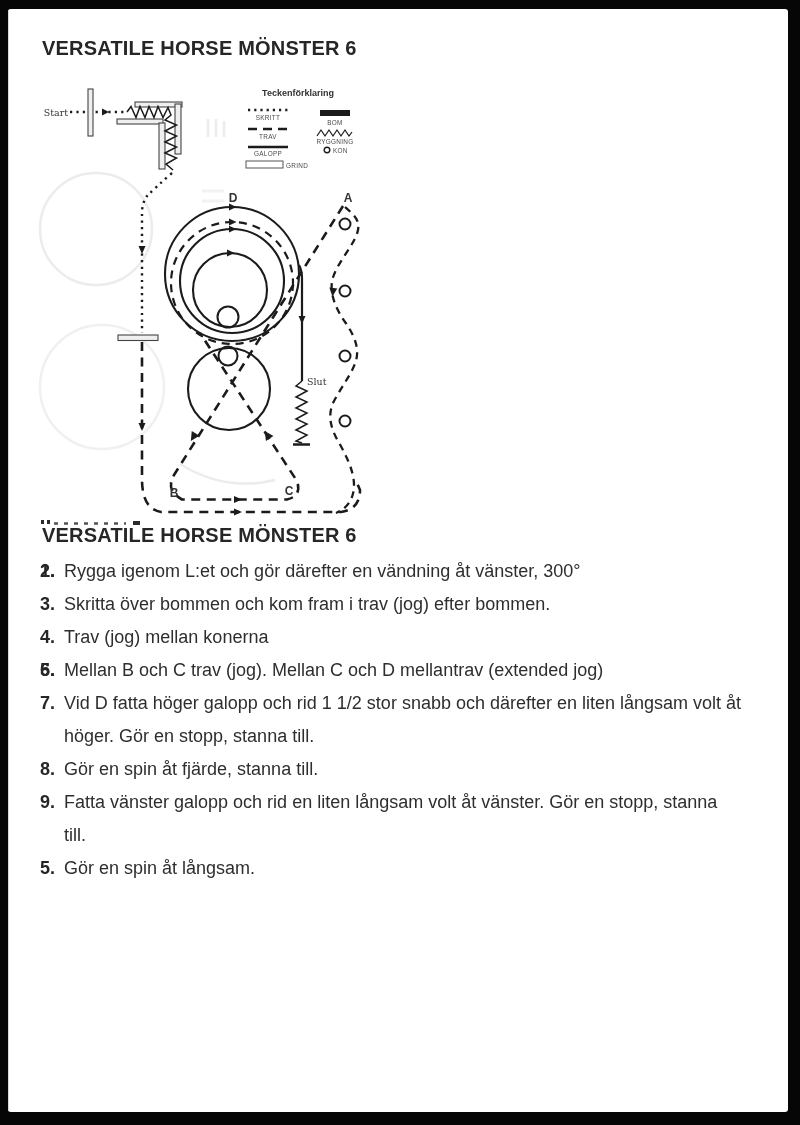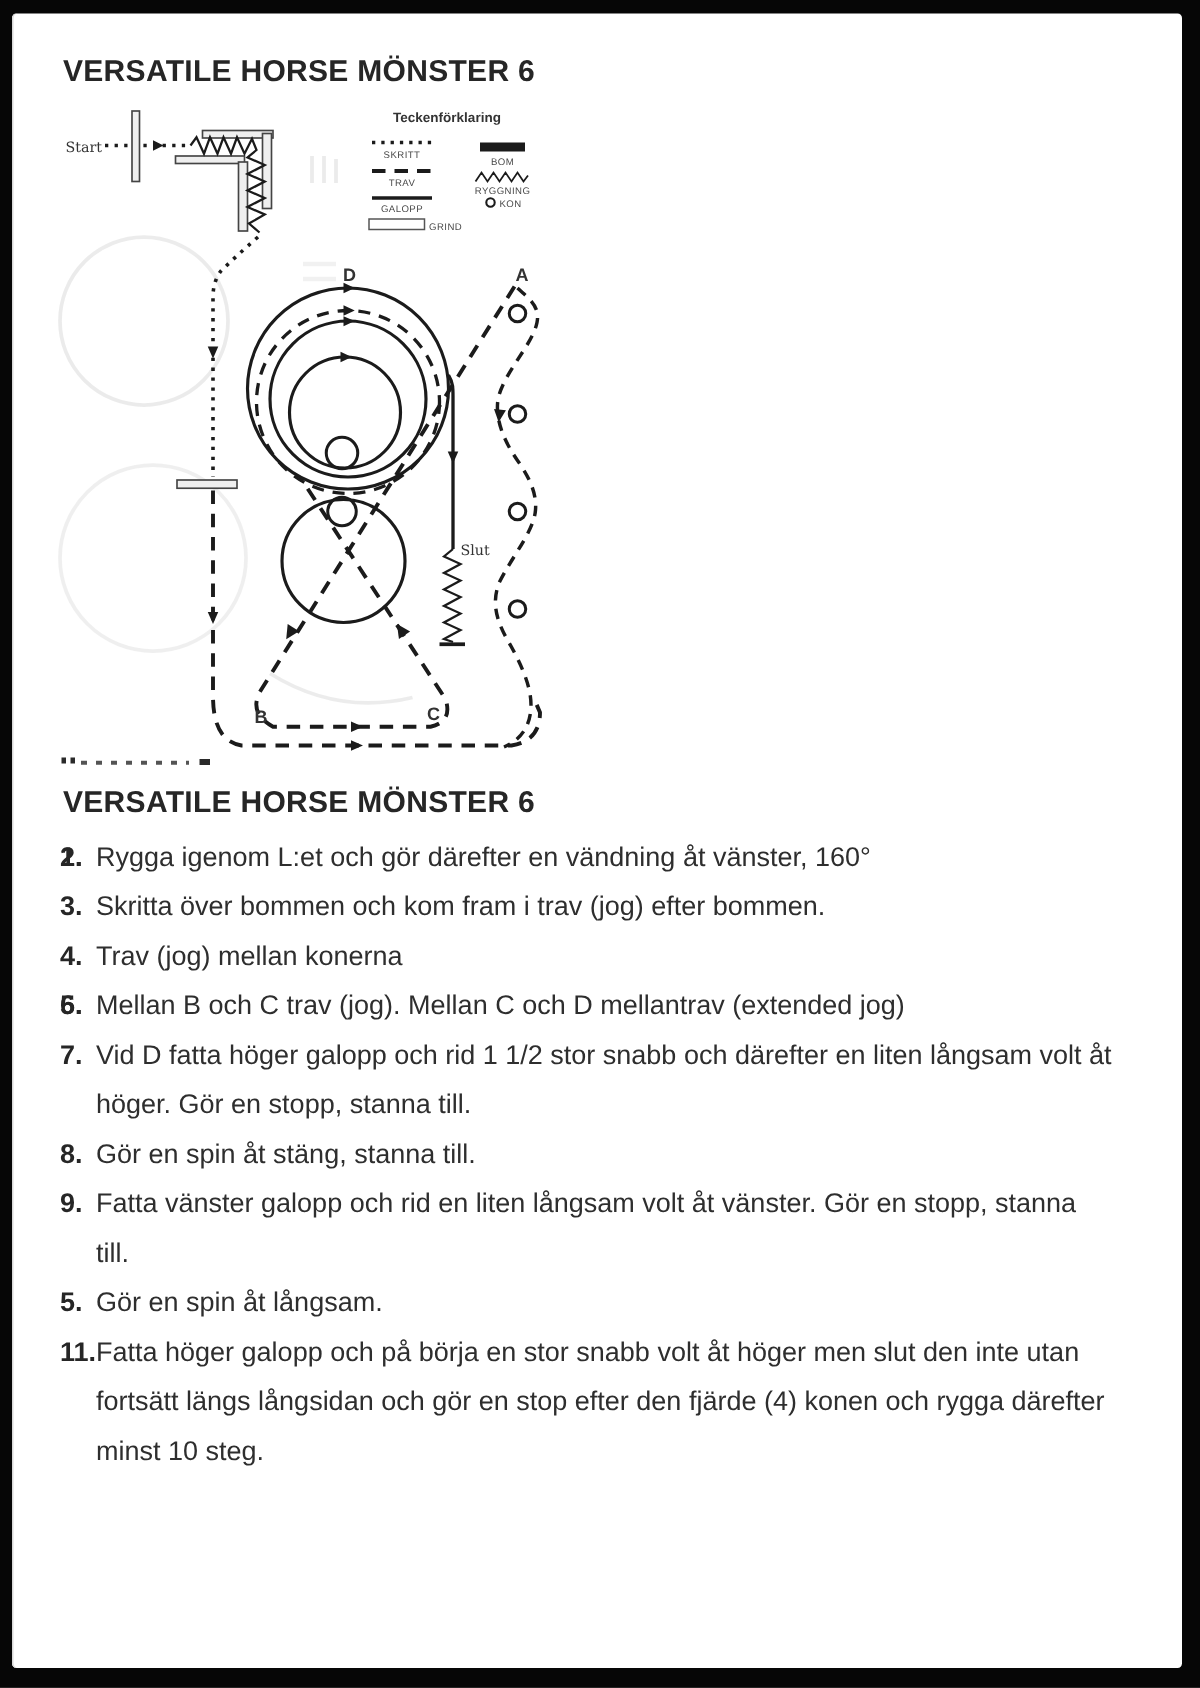--- a/index.html
+++ b/index.html
@@ -9,21 +9,21 @@
     background:#ffffff;border-radius:3px;
     box-shadow:inset 1px 0 0 #d9d9d9;
     font-family:"Liberation Sans",sans-serif;color:#2d2d2d;
   }
   .doc-title{
     position:absolute;left:34px;font-size:20px;font-weight:bold;
     letter-spacing:.2px;color:#262626;white-space:nowrap;
   }
   #title-top{top:28px;}
   #title-section{top:515px;}
-  .diagram-wrap{position:absolute;left:22px;top:55px;width:400px;height:458px;}
+  .diagram-wrap{position:absolute;left:22px;top:70px;width:400px;height:458px;}
   ol.instructions{
     position:absolute;left:32px;top:546px;width:704px;
     margin:0;padding:0;list-style:none;
     font-size:18px;line-height:33px;color:#2e2e2e;
   }
   ol.instructions li{position:relative;padding-left:24px;max-width:682px;}
   ol.instructions .num{
     position:absolute;left:0;top:0;font-weight:bold;color:#262626;white-space:nowrap;
   }
   svg text{fill:#333;}
@@ -153,26 +153,25 @@
           <path d="M 24 444.5 H 96" stroke-width="2.6" stroke-dasharray="4 6" opacity="0.8"></path>
           <path d="M 103 444 h 7" stroke-width="4"></path>
         </g>
       </svg>
     </div>
 
     <div id="title-section" class="doc-title">VERSATILE HORSE MÖNSTER 6</div>
 
     <ol class="instructions">
       <li><span class="num">1.</span></li>
-      <li><span class="num">2.</span><span>Rygga igenom L:et och gör därefter en vändning åt vänster, 160°</span></li>
+      <li><span class="num">2.</span><span>Rygga igenom L:et och gör därefter en vändning åt vänster, 300°</span></li>
       <li><span class="num">3.</span><span>Skritta över bommen och kom fram i trav (jog) efter bommen.</span></li>
       <li><span class="num">4.</span><span>Trav (jog) mellan konerna</span></li>
       <li><span class="num">5.</span></li>
       <li><span class="num">6.</span><span>Mellan B och C trav (jog). Mellan C och D mellantrav (extended jog)</span></li>
       <li><span class="num">7.</span><span>Vid D fatta höger galopp och rid 1 1/2 stor snabb och därefter en liten långsam volt åt höger. Gör en stopp, stanna till.</span></li>
-      <li><span class="num">8.</span><span>Gör en spin åt stäng, stanna till.</span></li>
+      <li><span class="num">8.</span><span>Gör en spin åt fjärde, stanna till.</span></li>
       <li><span class="num">9.</span><span>Fatta vänster galopp och rid en liten långsam volt åt vänster. Gör en stopp, stanna till.</span></li>
       <li><span class="num">5.</span><span>Gör en spin åt långsam.</span></li>
-      <li><span class="num">11.</span><span>Fatta höger galopp och på börja en stor snabb volt åt höger men slut den inte utan fortsätt längs långsidan och gör en stop efter den fjärde (4) konen och rygga därefter minst 10 steg.</span></li>
     </ol>
 
   </div>
 </div>
 
 </body></html>

